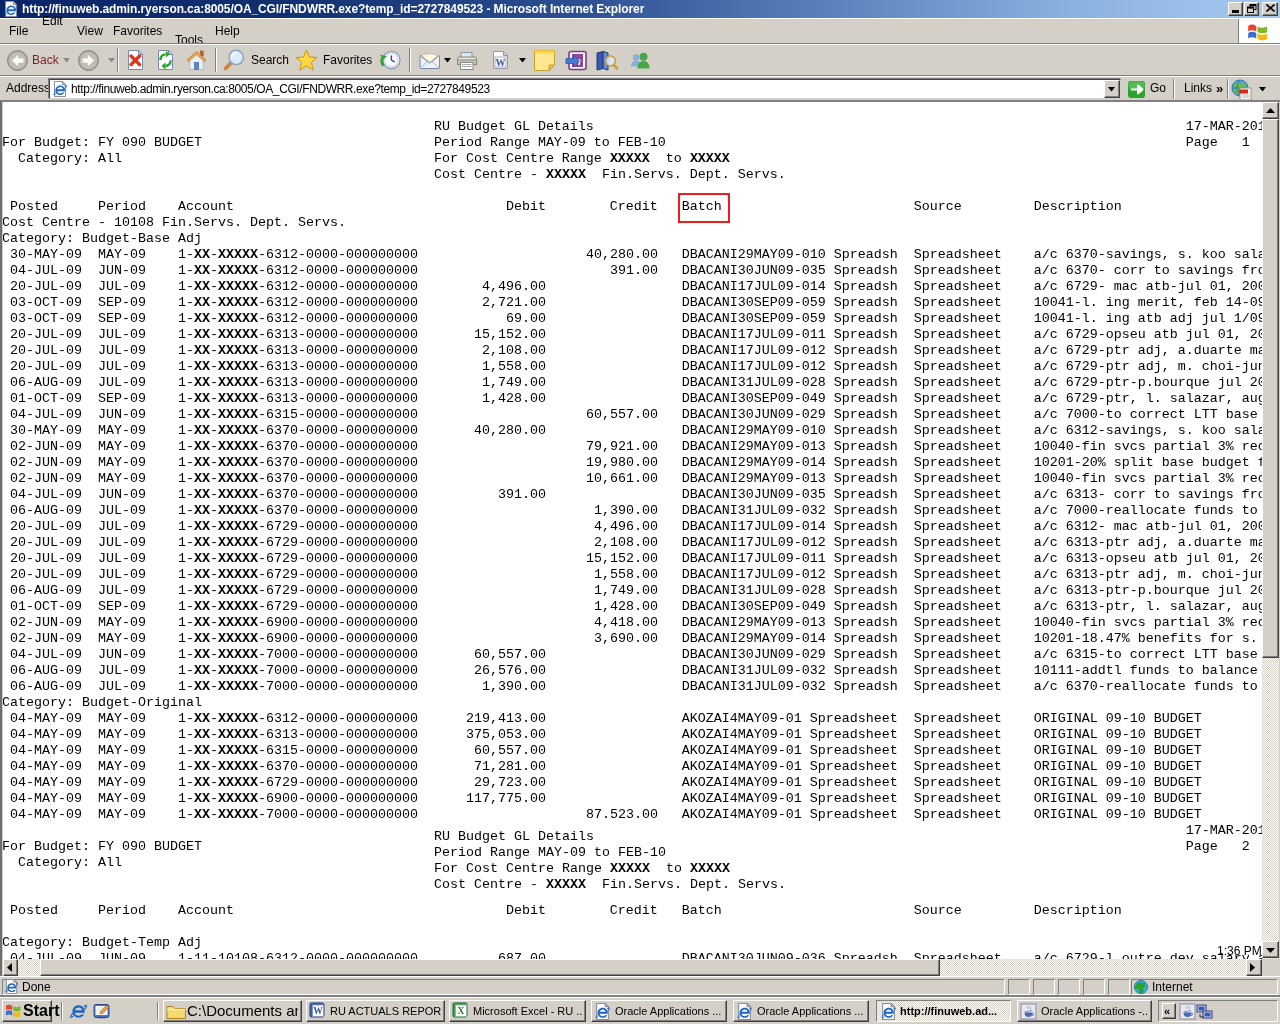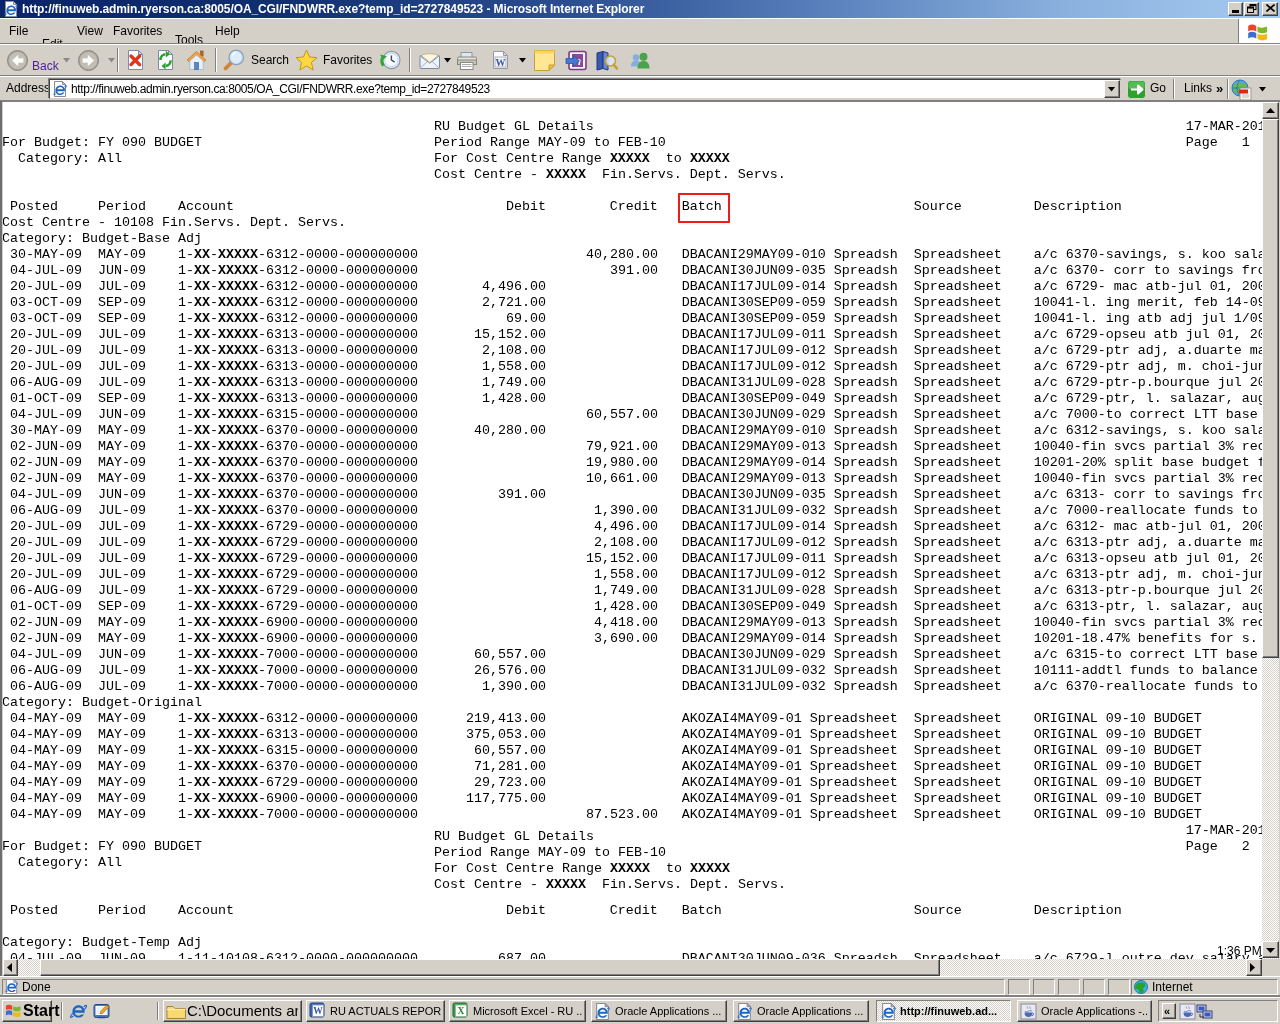--- a/index.html
+++ b/index.html
@@ -36,41 +36,41 @@
     <rect x="3" y="0.5" width="6" height="5" fill="#d4d0c8" stroke="#000"></rect>
     <rect x="3" y="0.5" width="6" height="1.6" fill="#000"></rect>
     <rect x="0.5" y="3" width="6" height="5.5" fill="#d4d0c8" stroke="#000"></rect>
     <rect x="0.5" y="3" width="6" height="1.6" fill="#000"></rect>
   </svg>
 <svg class="abs" style="left:1266px;top:4px" width="9" height="8" viewBox="0 0 9 8">
     <path d="M0.5 0.5 L8.5 7.5 M8.5 0.5 L0.5 7.5" stroke="#000" stroke-width="1.6"></path>
   </svg>
 <div class="abs" style="left:0;top:18px;width:1280px;height:25px;background:#d4d0c8;border-top:1px solid #fff"></div>
 <div class="abs u12" style="left:9px;top:19px;height:24px;line-height:24px">File</div>
-<div class="abs u12" style="left:42px;top:32px;height:24px;line-height:24px">Edit</div>
+<div class="abs u12" style="left:42px;top:9px;height:24px;line-height:24px">Edit</div>
 <div class="abs u12" style="left:77px;top:19px;height:33px;line-height:24px">View</div>
 <div class="abs u12" style="left:113px;top:19px;height:24px;line-height:24px">Favorites</div>
 <div class="abs u12" style="left:175px;top:28px;height:21px;line-height:24px">Tools</div>
 <div class="abs u12" style="left:215px;top:19px;height:24px;line-height:24px">Help</div>
 <div class="abs" style="left:1238px;top:19px;width:42px;height:24px;background:#fff;border-left:1px solid #808080"></div>
 <svg class="abs" style="left:1247px;top:21px" width="22" height="22" viewBox="0 0 18 18">
     <path d="M1 4 C3 2.6 5 2.6 7.6 4 L7.6 8.6 C5 7.2 3 7.2 1 8.6 Z" fill="#e8452c"></path>
     <path d="M8.6 4.4 C11 5.8 13.4 5.8 16.4 4.6 L16.4 9.2 C13.4 10.4 11 10.4 8.6 9 Z" fill="#7db72a"></path>
     <path d="M1 9.8 C3 8.4 5 8.4 7.6 9.8 L7.6 14.4 C5 13 3 13 1 14.4 Z" fill="#3b6ed0"></path>
     <path d="M8.6 10.2 C11 11.6 13.4 11.6 16.4 10.4 L16.4 15 C13.4 16.2 11 16.2 8.6 14.8 Z" fill="#f3b910"></path>
   </svg>
 <div class="abs" style="left:0;top:43px;width:1280px;height:2px;border-top:1px solid #808080;border-bottom:1px solid #fff"></div>
 <div class="abs" style="left:0;top:45px;width:1280px;height:30px;background:#d4d0c8"></div>
 <svg class="abs" style="left:7px;top:50px" width="21" height="21" viewBox="0 0 21 21">
     <circle cx="10.5" cy="10.5" r="10" fill="#aaa69e" stroke="#88847c"></circle>
     <circle cx="10.5" cy="10.5" r="8.6" fill="#c2beb6"></circle>
     <path d="M11.2 4.8 L11.2 16.2 L5 10.5 Z" fill="#fbfbf8"></path>
     <rect x="10.6" y="8.3" width="5.8" height="4.4" fill="#fbfbf8"></rect>
   </svg>
-<div class="abs u12" style="left:32px;top:51px;height:46px;line-height:30px;color:#4c1d95">Back</div>
+<div class="abs u12" style="left:32px;top:45px;height:46px;line-height:30px;color:#7f1d1d">Back</div>
 <svg class="abs" style="left:63px;top:58px" width="7" height="5" viewBox="0 0 7 5">
     <path d="M0 0 L7 0 L3.5 4.5 Z" fill="#8a8a84"></path>
   </svg>
 <svg class="abs" style="left:78px;top:50px" width="21" height="21" viewBox="0 0 21 21">
     <circle cx="10.5" cy="10.5" r="10" fill="#aaa69e" stroke="#88847c"></circle>
     <circle cx="10.5" cy="10.5" r="8.6" fill="#c2beb6"></circle>
     <path d="M9.8 4.8 L9.8 16.2 L16 10.5 Z" fill="#fbfbf8"></path>
     <rect x="4.6" y="8.3" width="5.8" height="4.4" fill="#fbfbf8"></rect>
   </svg>
 <svg class="abs" style="left:108px;top:58px" width="7" height="5" viewBox="0 0 7 5">

